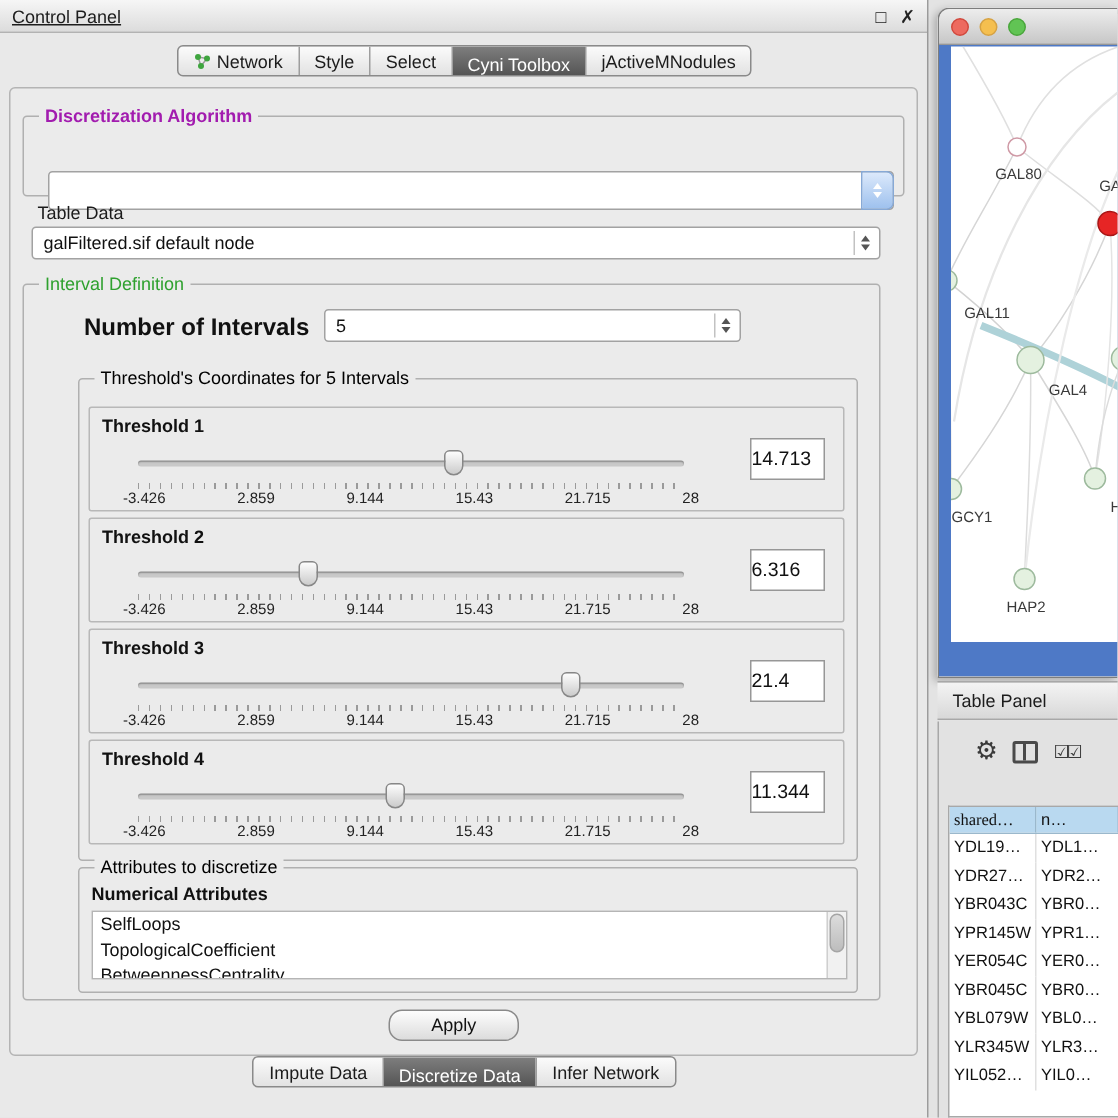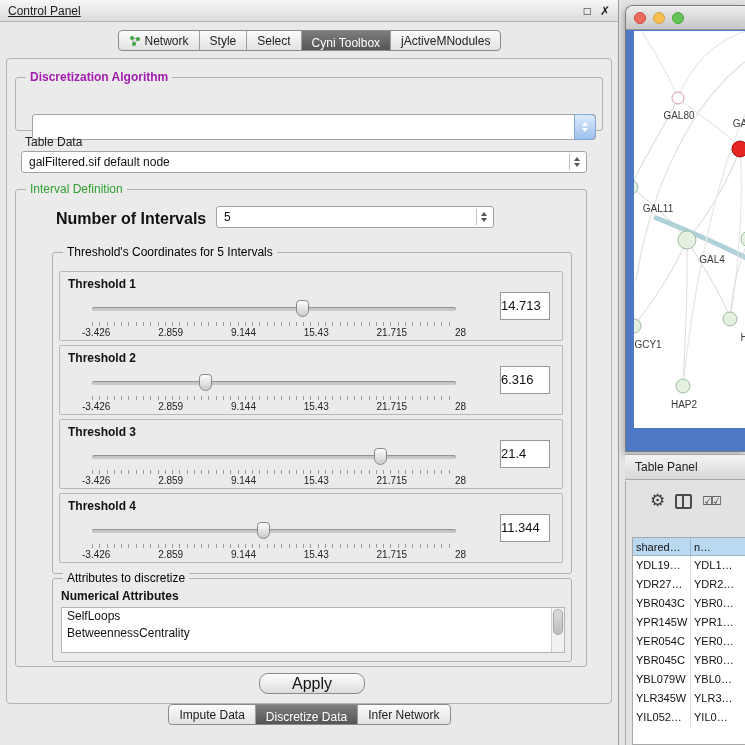--- a/index.html
+++ b/index.html
@@ -91,23 +91,23 @@
   .attr-group{left:36px;top:388px;width:520px;height:84px;}
   .attr-heading{position:absolute;left:8px;top:10px;font-size:12px;font-weight:bold;color:#111;}
   .attr-list{position:absolute;left:8px;top:28px;width:504px;height:46px;background:#fff;
     border:1px solid #b5b5b5;overflow:hidden;}
   .attr-item{font-size:12px;color:#111;line-height:17px;padding-left:5px;white-space:nowrap;}
   .attr-scroll{position:absolute;right:0;top:0;bottom:0;width:13px;background:#f1f1f1;
     border-left:1px solid #cfcfcf;}
   .attr-scroll-thumb{position:absolute;left:1px;right:1px;top:1px;height:26px;
     background:linear-gradient(#dcdcdc,#bdbdbd);border:1px solid #a5a5a5;border-radius:5px;}
 
-  .apply-btn{position:absolute;left:252px;top:614px;width:106px;height:21px;
+  .apply-btn{position:absolute;left:252px;top:614px;width:87px;height:21px;
     background:linear-gradient(#fdfdfd,#dcdcdc);border:1px solid #8a8a8a;border-radius:9px;
-    font-size:16px;color:#111;text-align:center;line-height:19px;}
+    font-size:12px;color:#111;text-align:center;line-height:19px;}
 
   
   .net-window{position:absolute;left:625px;top:5px;width:120px;height:447px;
     border:1px solid #7d7d7d;border-right:none;border-radius:8px 0 0 0;
     box-shadow:-2px 2px 6px rgba(0,0,0,.25);overflow:hidden;}
   .net-titlebar{position:absolute;left:0;top:0;right:0;height:24px;
     background:linear-gradient(#ededed,#c7c7c7);border-bottom:1px solid #979797;
     display:flex;align-items:center;padding-left:8px;gap:7px;}
   .tl{width:12px;height:12px;border-radius:50%;}
   .tl-red{background:#ed6a5f;border:1px solid #d1493e;}
@@ -128,21 +128,21 @@
     align-items:center;gap:10px;padding-left:24px;}
   .gear{font-size:17px;color:#3a3a3a;line-height:20px;}
   .col-icon{width:17px;height:15px;border:2px solid #4a4a4a;border-radius:2px;position:relative;}
   .col-icon::before{content:"";position:absolute;left:5px;top:0;bottom:0;width:2px;background:#4a4a4a;}
   .cbx{font-size:12px;color:#3a3a3a;letter-spacing:-2px;}
   .tp-table{position:absolute;left:6px;top:56px;width:114px;bottom:0;background:#fff;
     border:1px solid #a8a8a8;border-right:none;overflow:hidden;}
   .tp-head{display:flex;height:18px;border-bottom:1px solid #9ab8cc;}
   .th{background:#b9d9f0;font-size:11px;color:#111;line-height:18px;padding-left:3px;
     border-right:1px solid #9ab8cc;white-space:nowrap;overflow:hidden;}
-  .th.c1{width:58px;flex:none;}
+  .th.c1{width:58px;flex:none;font-family:Liberation Serif, serif;}
   .th.c2{flex:1;}
   .trow{display:flex;height:19px;}
   .td{font-size:11px;color:#111;line-height:19px;padding-left:3px;white-space:nowrap;
     overflow:hidden;}
   .td.c1{width:58px;flex:none;border-right:1px solid #e0e0e0;}
   .td.c2{flex:1;}
 
   .net-tab-icon{display:inline-flex;width:12px;height:12px;}
 </style>
 </head>
@@ -290,20 +290,21 @@
             </div>
           </div>
       </div>
 
       <div class="group attr-group">
         <span class="group-title t-blue">Attributes to discretize</span>
         <div class="attr-heading">Numerical Attributes</div>
         <div class="attr-list">
           <div id="attr-items">
               <div class="attr-item">SelfLoops</div>
+              <div class="attr-item">TopologicalCoefficient</div>
               <div class="attr-item">BetweennessCentrality</div>
             </div>
           <div class="attr-scroll">
             <div class="attr-scroll-thumb"></div>
           </div>
         </div>
       </div>
     </div>
 
     <div class="apply-btn">Apply</div>

